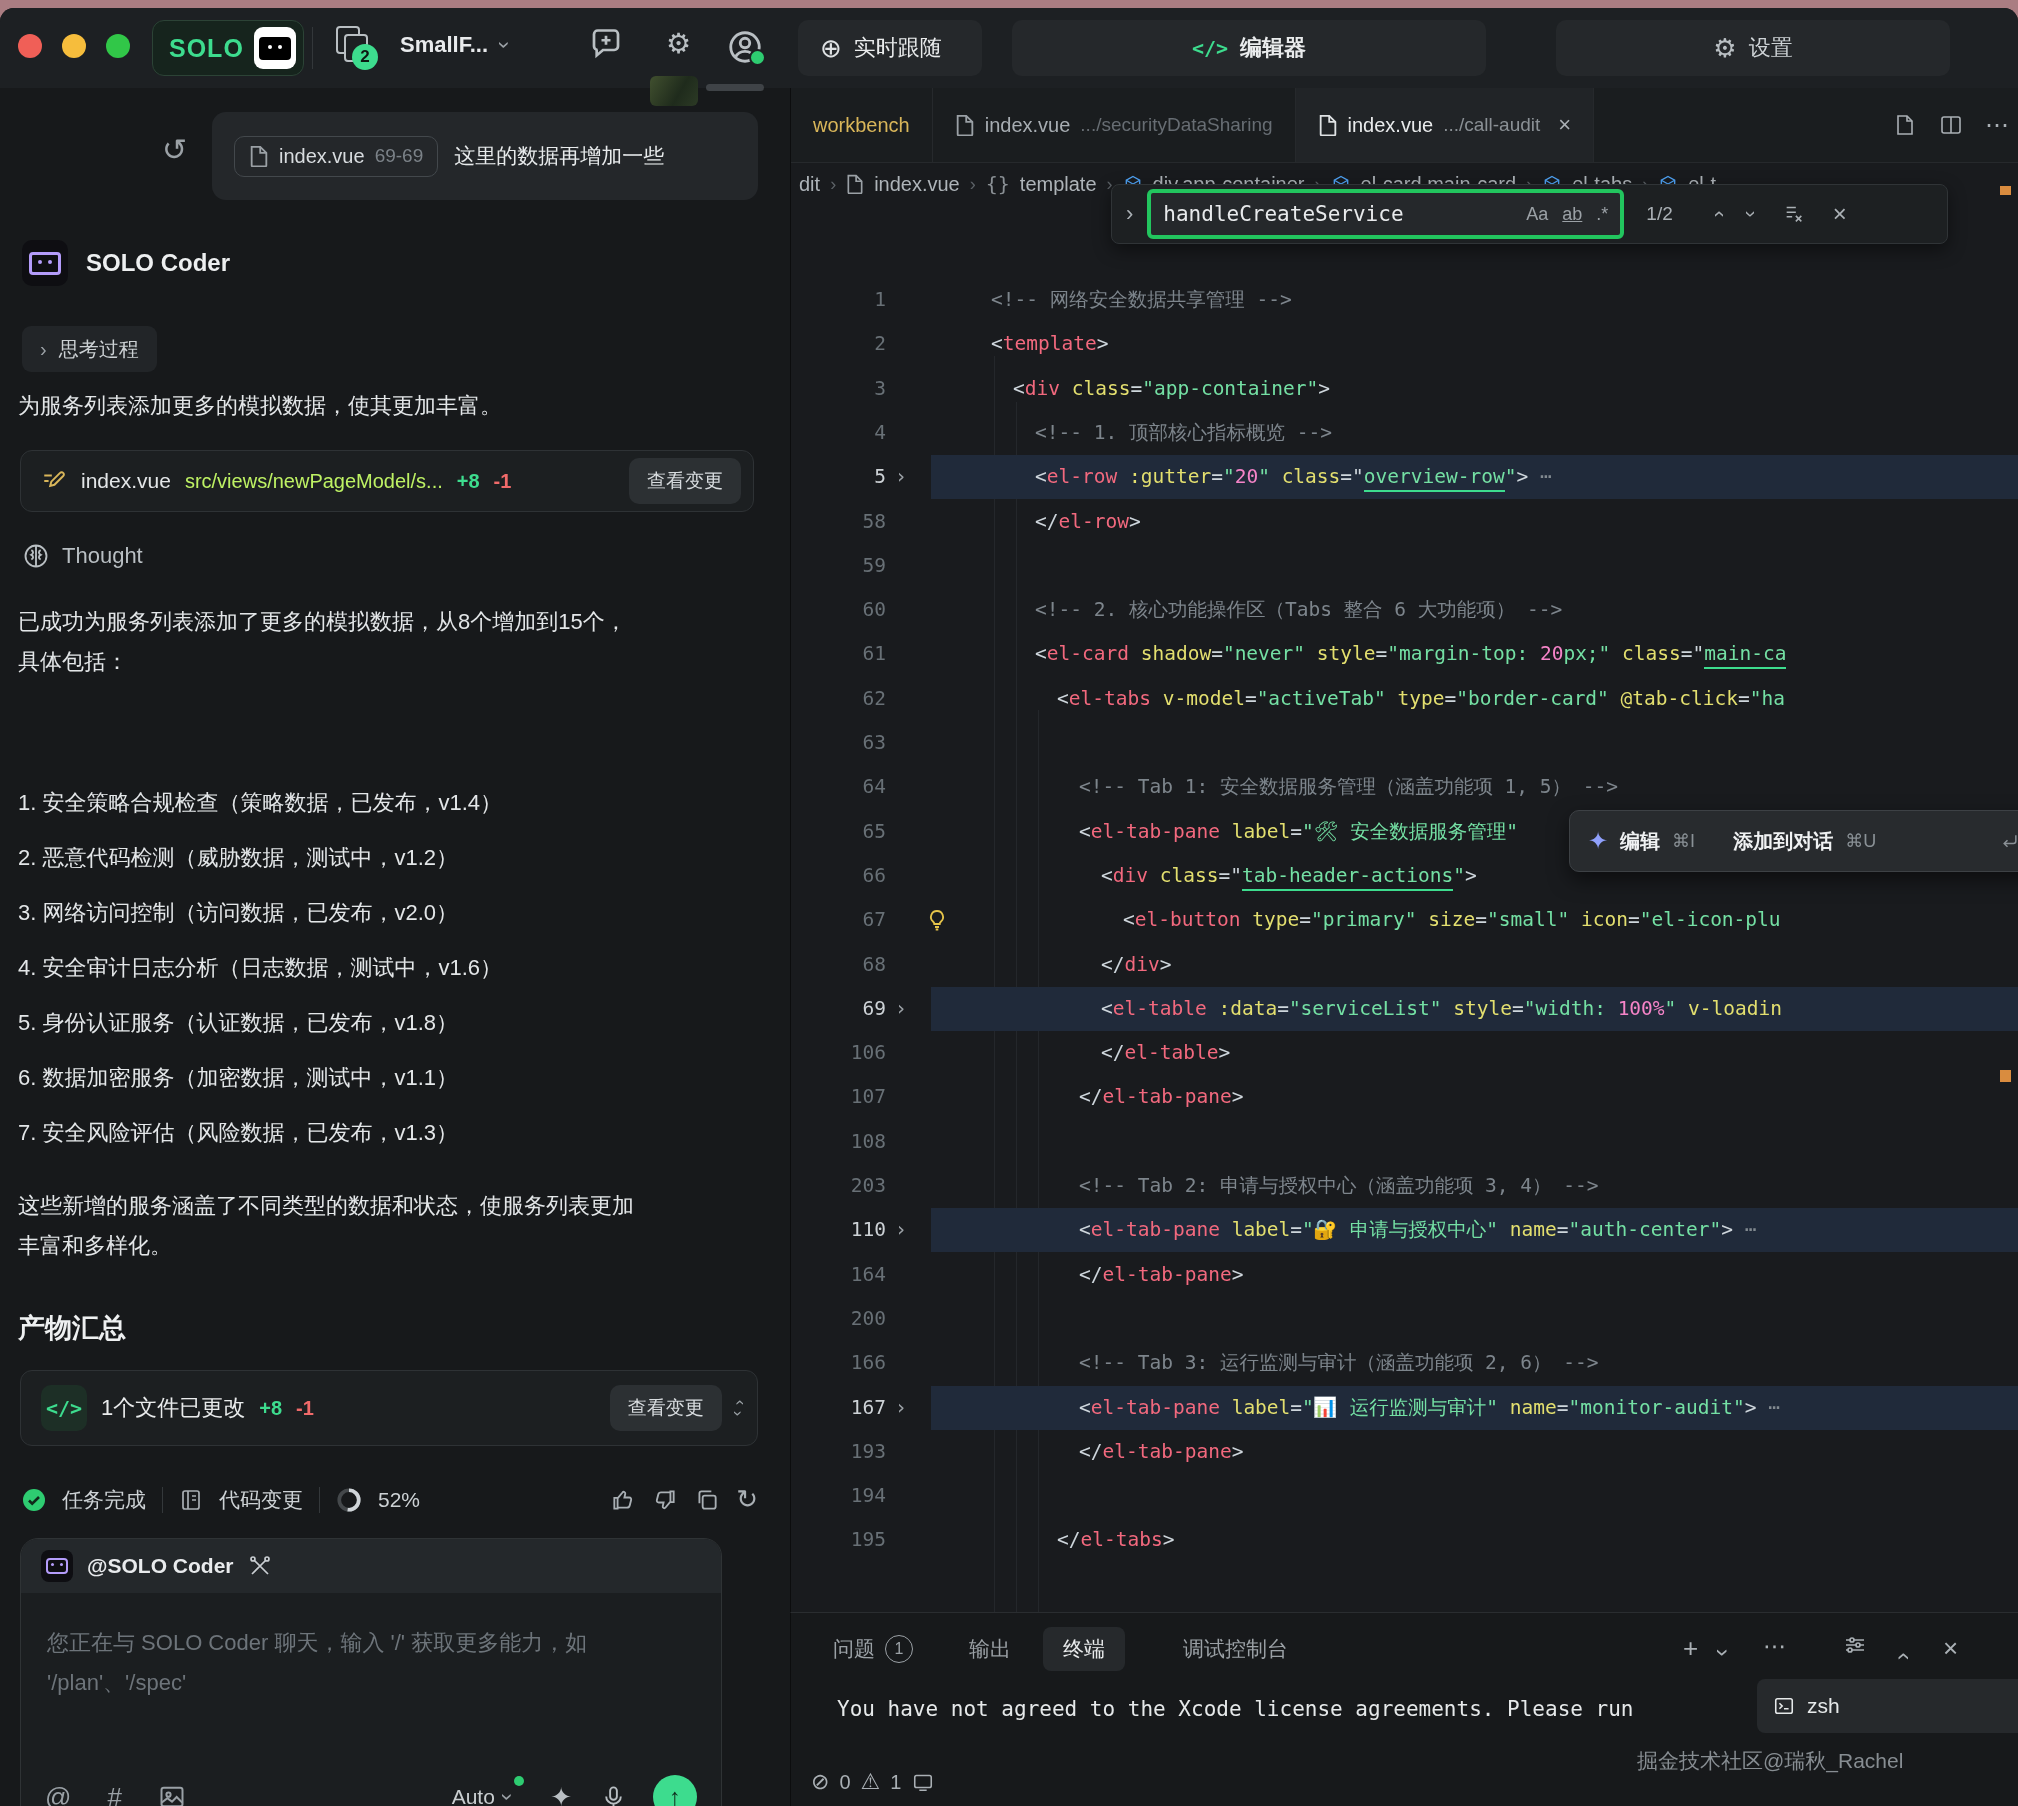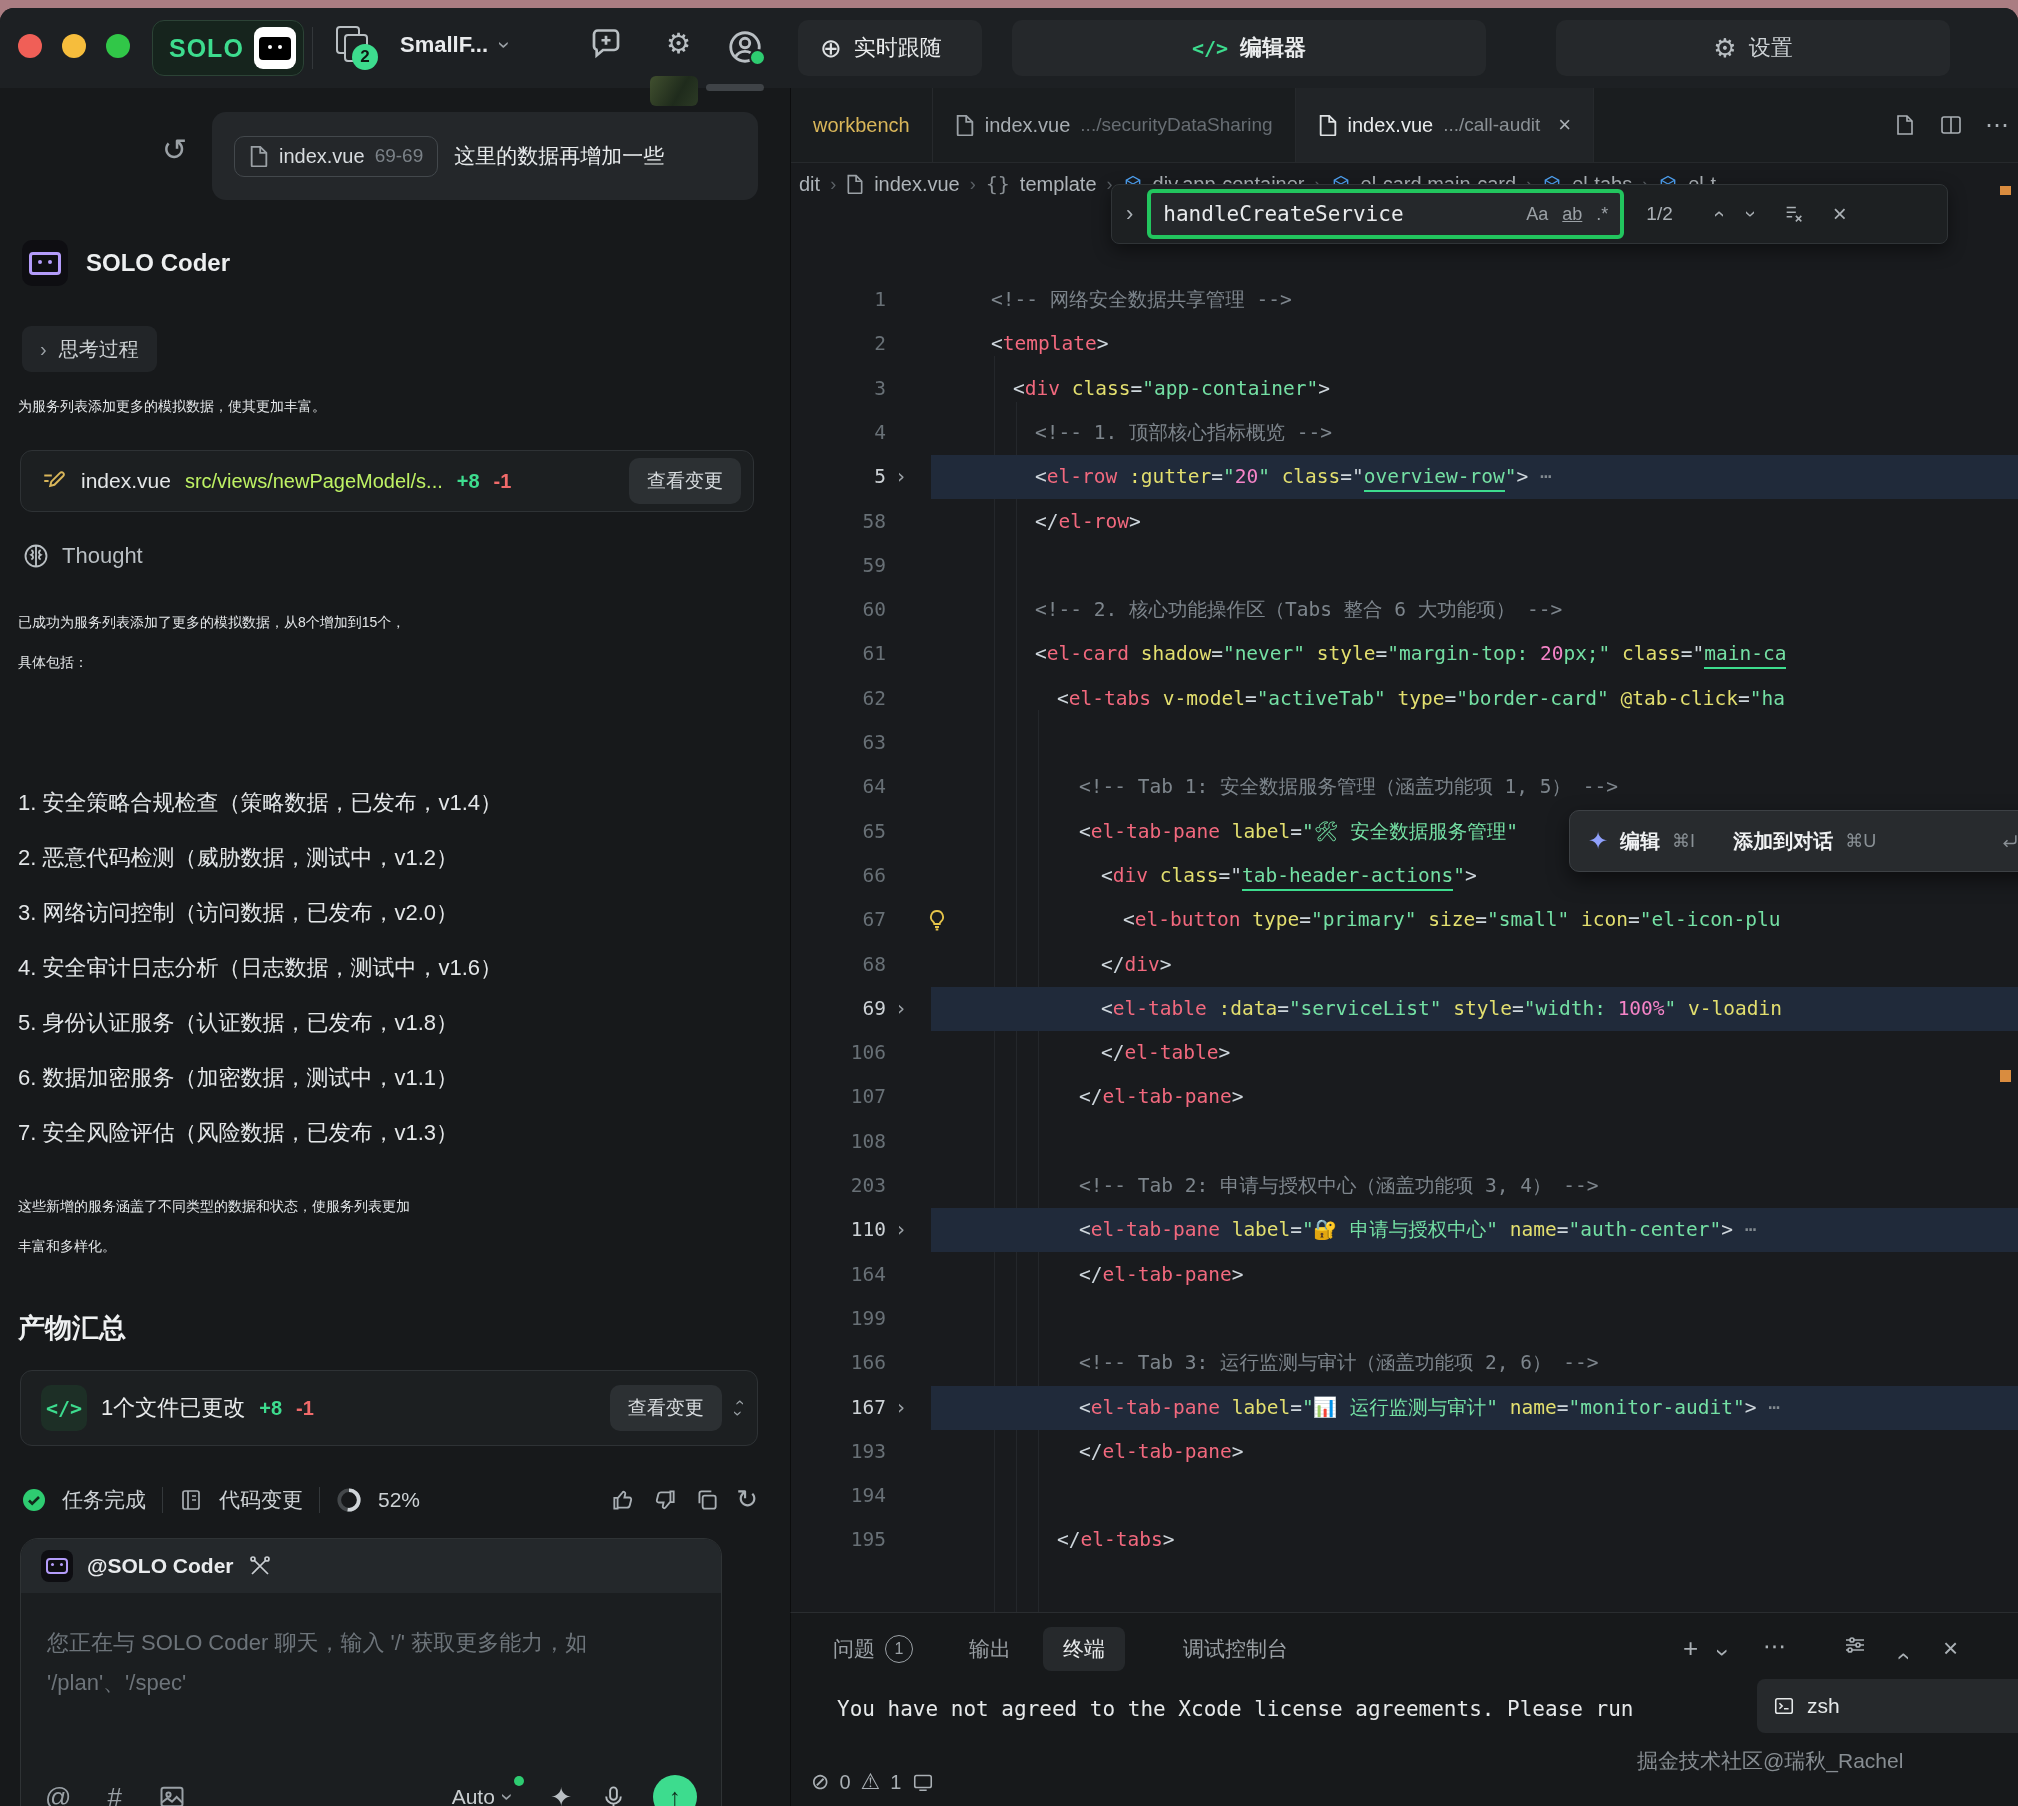--- a/index.html
+++ b/index.html
@@ -36,21 +36,21 @@
   .pill{display:flex;align-items:center;gap:10px;border:1px solid #43484c;border-radius:10px;padding:8px 14px;}
   .pill .fname{color:#d8dcdf;font-size:20px;}
   .pill .frange{color:#7b8288;font-size:19px;}
   .bubble .msg{color:#e8ebec;font-size:21px;}
   .undo{color:#9ba1a6;font-size:30px;}
   .solo-head{position:absolute;display:flex;align-items:center;gap:18px;}
   .robot-dark{width:46px;height:46px;border-radius:10px;background:#0e0e12;display:flex;align-items:center;justify-content:center;}
   .solo-name{color:#edeff0;font-size:24px;font-weight:bold;}
   .think-pill{position:absolute;display:flex;align-items:center;gap:12px;background:#222528;border-radius:9px;height:46px;padding:0 18px;color:#ccd1d4;font-size:20px;}
   .think-pill .c{color:#9ba1a6;font-size:20px;}
-  .ptext{position:absolute;color:#e3e6e8;font-size:14px;line-height:40px;}
+  .ptext{position:absolute;color:#e3e6e8;font-size:22px;line-height:40px;}
   .fcard{position:absolute;background:#1c1f21;border:1px solid #2e3235;border-radius:12px;display:flex;align-items:center;gap:14px;padding:0 12px 0 20px;}
   .fcard .fname{color:#e3e6e8;font-size:21px;}
   .fcard .fpath{color:#bef264;font-size:20px;max-width:320px;overflow:hidden;white-space:nowrap;text-overflow:ellipsis;}
   .plus{color:#3ddc8e;font-size:20px;font-weight:bold;}
   .minus{color:#f06a6a;font-size:20px;font-weight:bold;}
   .btn{background:#2c3033;border-radius:10px;color:#d8dcdf;font-size:19px;padding:10px 18px;white-space:nowrap;}
   .thought-row{position:absolute;display:flex;align-items:center;gap:12px;color:#b9bfc3;font-size:22px;}
   .list-item{position:absolute;color:#e3e6e8;font-size:22px;}
   .h2{position:absolute;color:#eef0f1;font-size:27px;font-weight:bold;}
   .acard{position:absolute;background:#1c1f21;border:1px solid #2e3235;border-radius:12px;display:flex;align-items:center;gap:14px;padding:0 16px 0 20px;}
@@ -426,21 +426,21 @@
               <path d="M10 19h4M10.7 21.5h2.6"></path>
             </svg><span class="ct" style="padding-left:132px"><span class="tk-p">&lt;</span><span class="tk-t">el-button</span><span class="tk-p"> </span><span class="tk-a">type</span><span class="tk-p">=</span><span class="tk-s">"primary"</span><span class="tk-p"> </span><span class="tk-a">size</span><span class="tk-p">=</span><span class="tk-s">"small"</span><span class="tk-p"> </span><span class="tk-a">icon</span><span class="tk-p">=</span><span class="tk-s">"el-icon-plu</span></span></div>
           <div class="cl" style="top: 737px;"><span class="num">68</span><span class="ct" style="padding-left:110px"><span class="tk-p">&lt;/</span><span class="tk-t">div</span><span class="tk-p">&gt;</span></span></div>
           <div class="cl hl" style="top: 781px;"><span class="num">69</span><span class="fold">›</span><span class="ct" style="padding-left:110px"><span class="tk-p">&lt;</span><span class="tk-t">el-table</span><span class="tk-p"> </span><span class="tk-a">:data</span><span class="tk-p">=</span><span class="tk-s">"serviceList"</span><span class="tk-p"> </span><span class="tk-a">style</span><span class="tk-p">=</span><span class="tk-s">"width: </span><span class="tk-num">100%</span><span class="tk-s">"</span><span class="tk-p"> </span><span class="tk-a">v-loadin</span></span></div>
           <div class="cl" style="top: 825px;"><span class="num">106</span><span class="ct" style="padding-left:110px"><span class="tk-p">&lt;/</span><span class="tk-t">el-table</span><span class="tk-p">&gt;</span></span></div>
           <div class="cl" style="top: 869px;"><span class="num">107</span><span class="ct" style="padding-left:88px"><span class="tk-p">&lt;/</span><span class="tk-t">el-tab-pane</span><span class="tk-p">&gt;</span></span></div>
           <div class="cl" style="top: 914px;"><span class="num">108</span><span class="ct" style="padding-left:0px"></span></div>
           <div class="cl" style="top: 958px;"><span class="num">203</span><span class="ct" style="padding-left:88px"><span class="tk-c">&lt;!-- Tab 2: 申请与授权中心（涵盖功能项 3, 4） --&gt;</span></span></div>
           <div class="cl hl" style="top: 1002px;"><span class="num">110</span><span class="fold">›</span><span class="ct" style="padding-left:88px"><span class="tk-p">&lt;</span><span class="tk-t">el-tab-pane</span><span class="tk-p"> </span><span class="tk-a">label</span><span class="tk-p">=</span><span class="tk-s">"🔐 申请与授权中心"</span><span class="tk-p"> </span><span class="tk-a">name</span><span class="tk-p">=</span><span class="tk-s">"auth-center"</span><span class="tk-p">&gt;</span><span class="tk-d"> ⋯</span></span></div>
           <div class="cl" style="top: 1047px;"><span class="num">164</span><span class="ct" style="padding-left:88px"><span class="tk-p">&lt;/</span><span class="tk-t">el-tab-pane</span><span class="tk-p">&gt;</span></span></div>
-          <div class="cl" style="top: 1091px;"><span class="num">199</span><span class="ct" style="padding-left:0px"></span></div>
+          <div class="cl" style="top: 1091px;"><span class="num">200</span><span class="ct" style="padding-left:0px"></span></div>
           <div class="cl" style="top: 1135px;"><span class="num">166</span><span class="ct" style="padding-left:88px"><span class="tk-c">&lt;!-- Tab 3: 运行监测与审计（涵盖功能项 2, 6） --&gt;</span></span></div>
           <div class="cl hl" style="top: 1180px;"><span class="num">167</span><span class="fold">›</span><span class="ct" style="padding-left:88px"><span class="tk-p">&lt;</span><span class="tk-t">el-tab-pane</span><span class="tk-p"> </span><span class="tk-a">label</span><span class="tk-p">=</span><span class="tk-s">"📊 运行监测与审计"</span><span class="tk-p"> </span><span class="tk-a">name</span><span class="tk-p">=</span><span class="tk-s">"monitor-audit"</span><span class="tk-p">&gt;</span><span class="tk-d"> ⋯</span></span></div>
           <div class="cl" style="top: 1224px;"><span class="num">193</span><span class="ct" style="padding-left:88px"><span class="tk-p">&lt;/</span><span class="tk-t">el-tab-pane</span><span class="tk-p">&gt;</span></span></div>
           <div class="cl" style="top: 1268px;"><span class="num">194</span><span class="ct" style="padding-left:0px"></span></div>
           <div class="cl" style="top: 1312px;"><span class="num">195</span><span class="ct" style="padding-left:66px"><span class="tk-p">&lt;/</span><span class="tk-t">el-tabs</span><span class="tk-p">&gt;</span></span></div>
         </div>
 
     <div class="search-widget">
       <span class="sw-collapse">›</span>
       <div class="sw-input">

